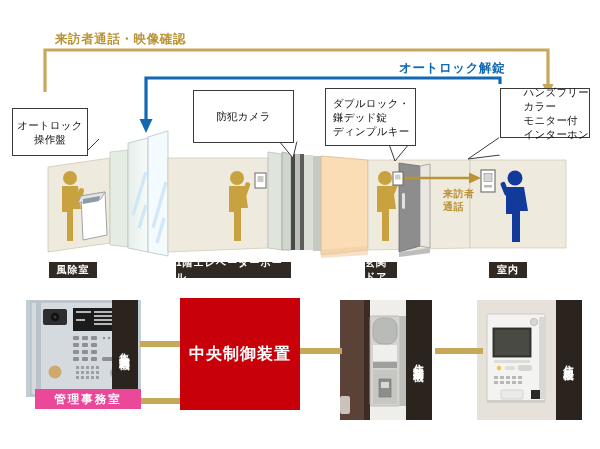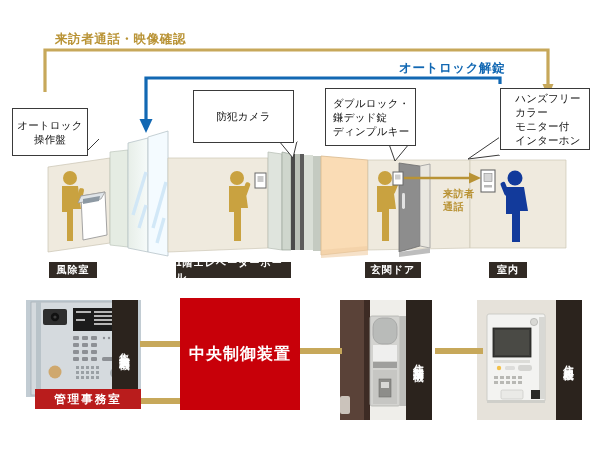--- a/index.html
+++ b/index.html
@@ -81,21 +81,21 @@
   .redbox{
     position:absolute;
     background:#c80009;
     color:#fff;
     display:flex;align-items:center;justify-content:center;
     font-size:16px;font-weight:700;letter-spacing:1px;
     z-index:18;
   }
   .adminchip{
     position:absolute;
-    background:#b91c1c;
+    background:#ec4899;
     color:#fff;
     font-size:11.5px;font-weight:700;letter-spacing:2px;
     display:flex;align-items:center;justify-content:center;
     z-index:20;
   }
   .gl{position:absolute;background:#c7a85a;height:6px;z-index:10;}
 
   
   .sceneLabel{
     position:absolute;
@@ -255,36 +255,36 @@
   <div class="callout left abs" style="left:325px;top:88px;width:91px;height:58px;padding-left:7px;justify-content:flex-start;">
     <div class="ctext">ダブルロック・
 鎌デッド錠
 ディンプルキー</div>
   </div>
   <svg class="abs" style="left:325px;top:144px;" width="96" height="22">
     <polygon points="64,0 84,0 70,17" fill="#ffffff" stroke="#3a3a3a" stroke-width="1"></polygon>
     <line x1="64" y1="0" x2="84" y2="0" stroke="#ffffff" stroke-width="2"></line>
   </svg>
 
-  <div class="callout left abs" style="left:500px;top:88px;width:90px;height:62px;padding-left:6px;justify-content:center;">
+  <div class="callout left abs" style="left:500px;top:88px;width:90px;height:50px;padding-left:6px;justify-content:flex-end;">
     <div class="ctext">ハンズフリー
 カラー
 モニター付
 インターホン</div>
   </div>
   <svg class="abs" style="left:462px;top:137px;" width="44" height="24">
     <polygon points="38,0 38,18 6,22" fill="#ffffff" stroke="#3a3a3a" stroke-width="1"></polygon>
     <line x1="38" y1="0" x2="38" y2="18" stroke="#ffffff" stroke-width="2"></line>
   </svg>
 
   <div class="placechip abs" style="left:49px;top:262px;width:48px;">風除室</div>
 
   <div class="placechip abs" style="left:176px;top:262px;width:115px;">1階エレベーターホール</div>
 
-  <div class="placechip abs" style="left:365px;top:262px;width:56px;">玄関ドア</div>
+  <div class="placechip abs" style="left:365px;top:262px;width:32px;">玄関ドア</div>
 
   <div class="placechip abs" style="left:489px;top:262px;width:38px;text-align:right;">室内</div>
 
   <div class="gl" style="left:140px;top:341px;width:42px;"></div>
   <div class="gl" style="left:140px;top:398px;width:42px;"></div>
   <div class="gl" style="left:298px;top:348px;width:44px;"></div>
   <div class="gl" style="left:435px;top:348px;width:48px;"></div>
 
   <div class="photo" style="left:26px;top:300px;width:115px;height:97px;background:
        linear-gradient(180deg,#b7c3cb 0%, #c9d2d8 6%, #cfd6da 100%);">

